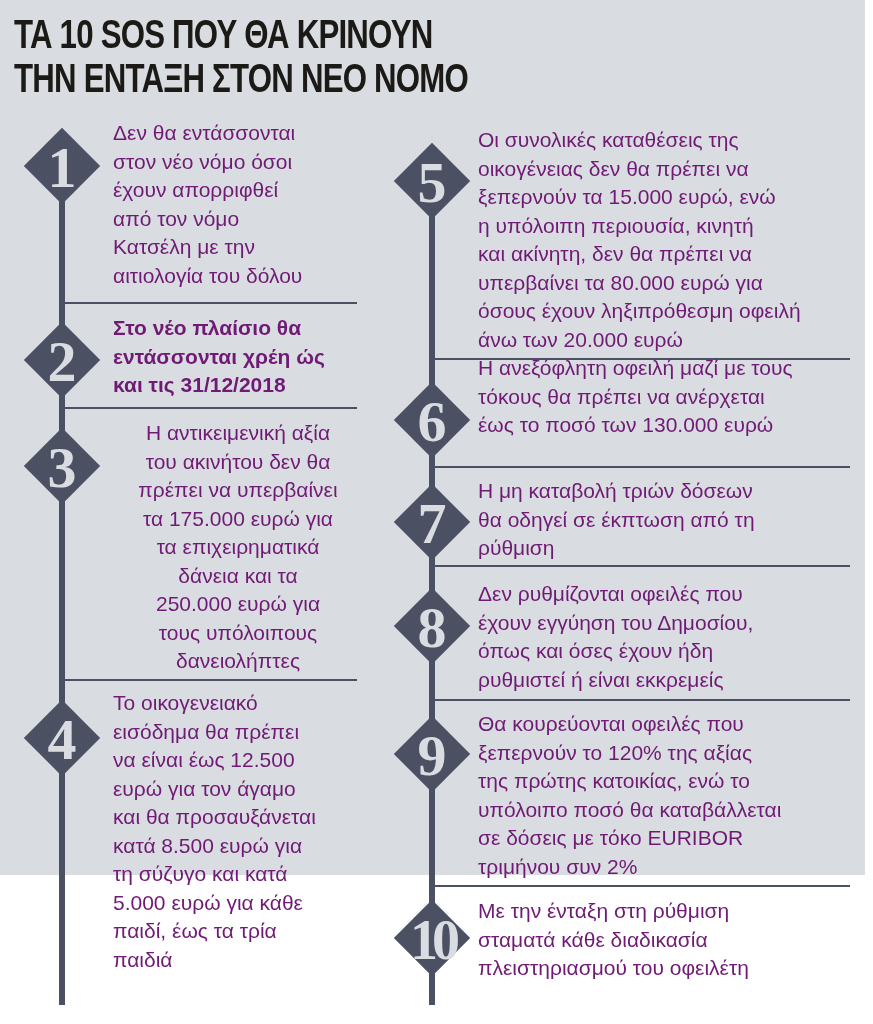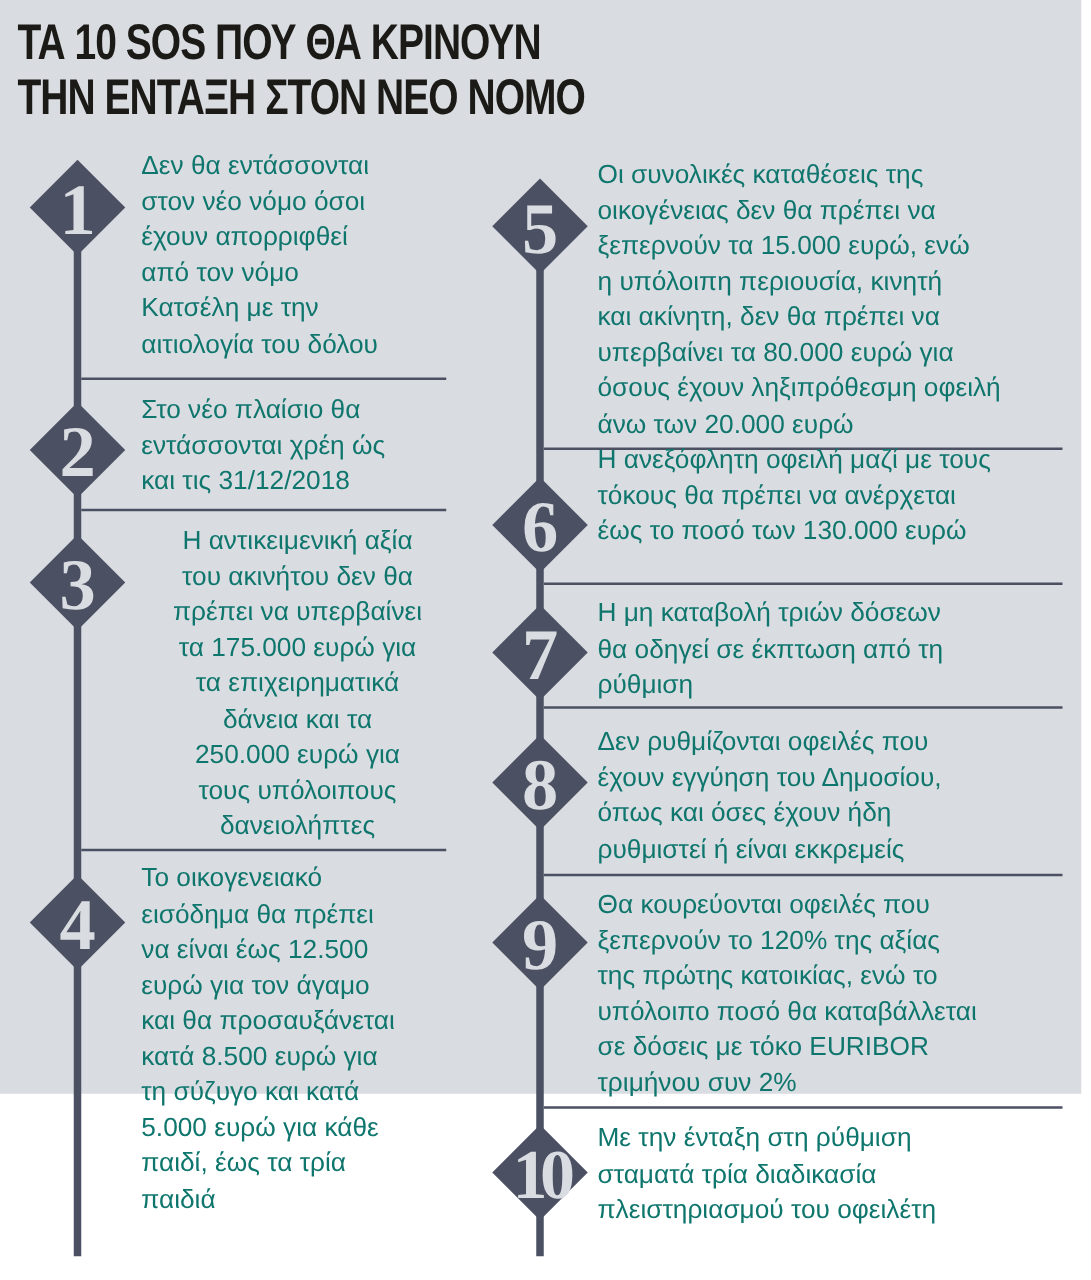--- a/index.html
+++ b/index.html
@@ -29,21 +29,21 @@
     .marker .num {
       position: absolute; left: 0; top: 0; width: 76px; height: 76px;
       text-align: center; line-height: 80px;
       font-family: "Liberation Serif", serif; font-weight: bold;
       font-size: 58px; color: #d9dce0;
     }
     .marker .num.two { font-size: 56px; letter-spacing: -6px; }
     .item-text {
       position: absolute;
       font-family: "Liberation Sans", sans-serif;
-      font-size: 21px; line-height: 28.5px; color: #0f766e;
+      font-size: 21px; line-height: 28.5px; color: #701a75;
       white-space: pre-line;
     }
     .left .item-text { left: 113px; width: 250px; }
     .right .item-text { left: 478px; width: 375px; }
   </style>
 </head>
 <body>
 
 <div class="panel">
 
@@ -67,21 +67,21 @@
 στον νέο νόμο όσοι
 έχουν απορριφθεί
 από τον νόμο
 Κατσέλη με την
 αιτιολογία του δόλου</div>
 
     <div class="marker" style="left:24px; top:322px;">
       <div class="diamond"></div>
       <div class="num">2</div>
     </div>
-    <div class="item-text" style="top:314px;">Στο νέο πλαίσιο θα
+    <div class="item-text" style="top:314px;font-weight:bold;">Στο νέο πλαίσιο θα
 εντάσσονται χρέη ώς
 και τις 31/12/2018</div>
 
     <div class="marker" style="left:24px; top:428px;">
       <div class="diamond"></div>
       <div class="num">3</div>
     </div>
     <div class="item-text" style="top:419px;text-align:center;">Η αντικειμενική αξία
 του ακινήτου δεν θα
 πρέπει να υπερβαίνει
@@ -164,17 +164,17 @@
 της πρώτης κατοικίας, ενώ το
 υπόλοιπο ποσό θα καταβάλλεται
 σε δόσεις με τόκο EURIBOR
 τριμήνου συν 2%</div>
 
     <div class="marker" style="left:394px; top:900px;">
       <div class="diamond"></div>
       <div class="num two">10</div>
     </div>
     <div class="item-text" style="top:897px;">Με την ένταξη στη ρύθμιση
-σταματά τρία διαδικασία
+σταματά κάθε διαδικασία
 πλειστηριασμού του οφειλέτη</div>
   </div>
 
 </div>
 
 </body></html>

